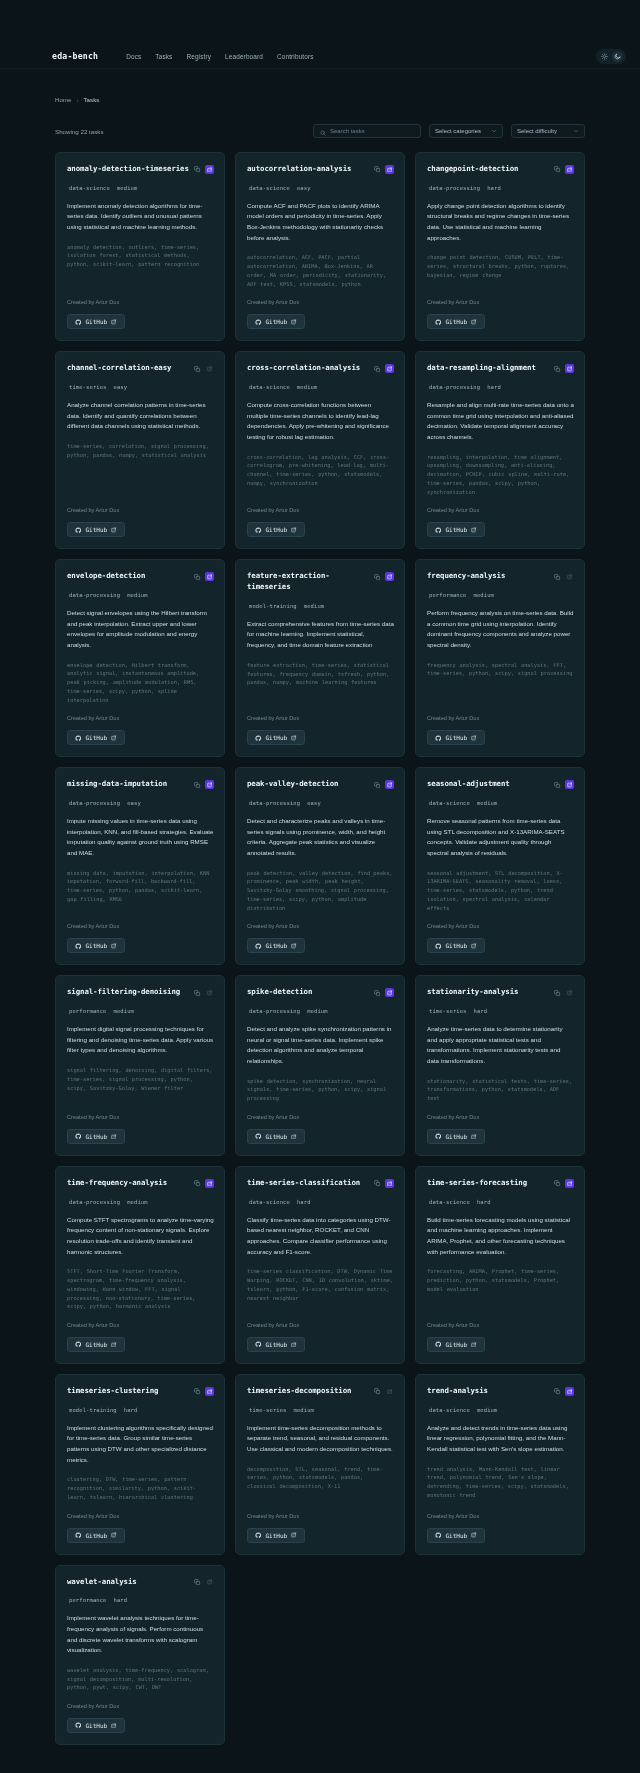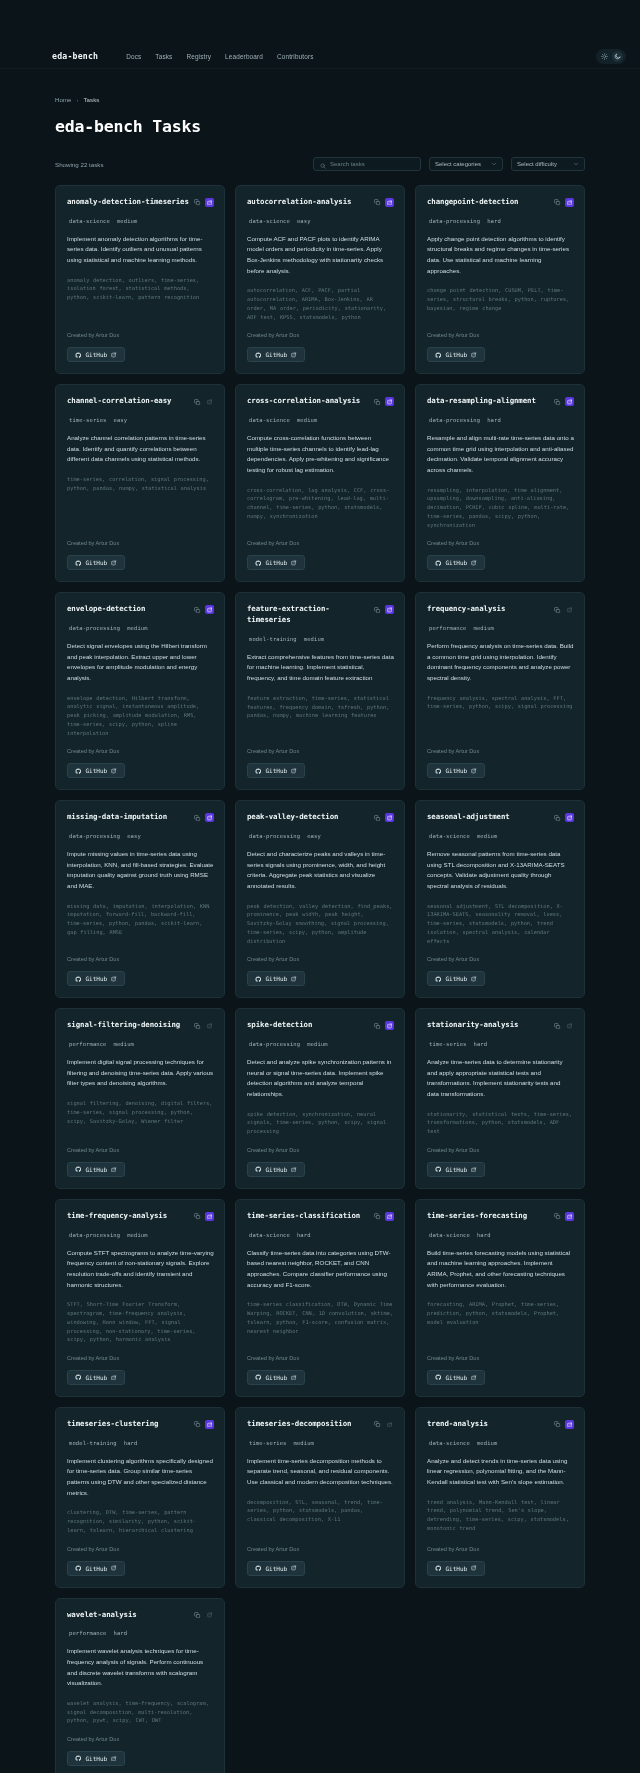--- a/index.html
+++ b/index.html
@@ -255,21 +255,20 @@
 </div>
 
 <div class="page">
 
   <div class="breadcrumb">
     <span class="crumb">Home</span>
     <span class="sep">›</span>
     <span class="crumb current">Tasks</span>
   </div>
 
-  <h1 class="page-title">eda-bench Tasks</h1>
 
   <div class="filterbar">
     <div class="count">Showing 22 tasks</div>
     <div class="filter-controls">
       <div class="searchbox">
         <span>
           <svg width="6" height="6" viewBox="0 0 24 24" fill="none" stroke="currentColor" stroke-width="2.4" stroke-linecap="round">
             <circle cx="10.5" cy="10.5" r="7"></circle>
               <path d="M15.6 15.6L21 21"></path>
           </svg>

